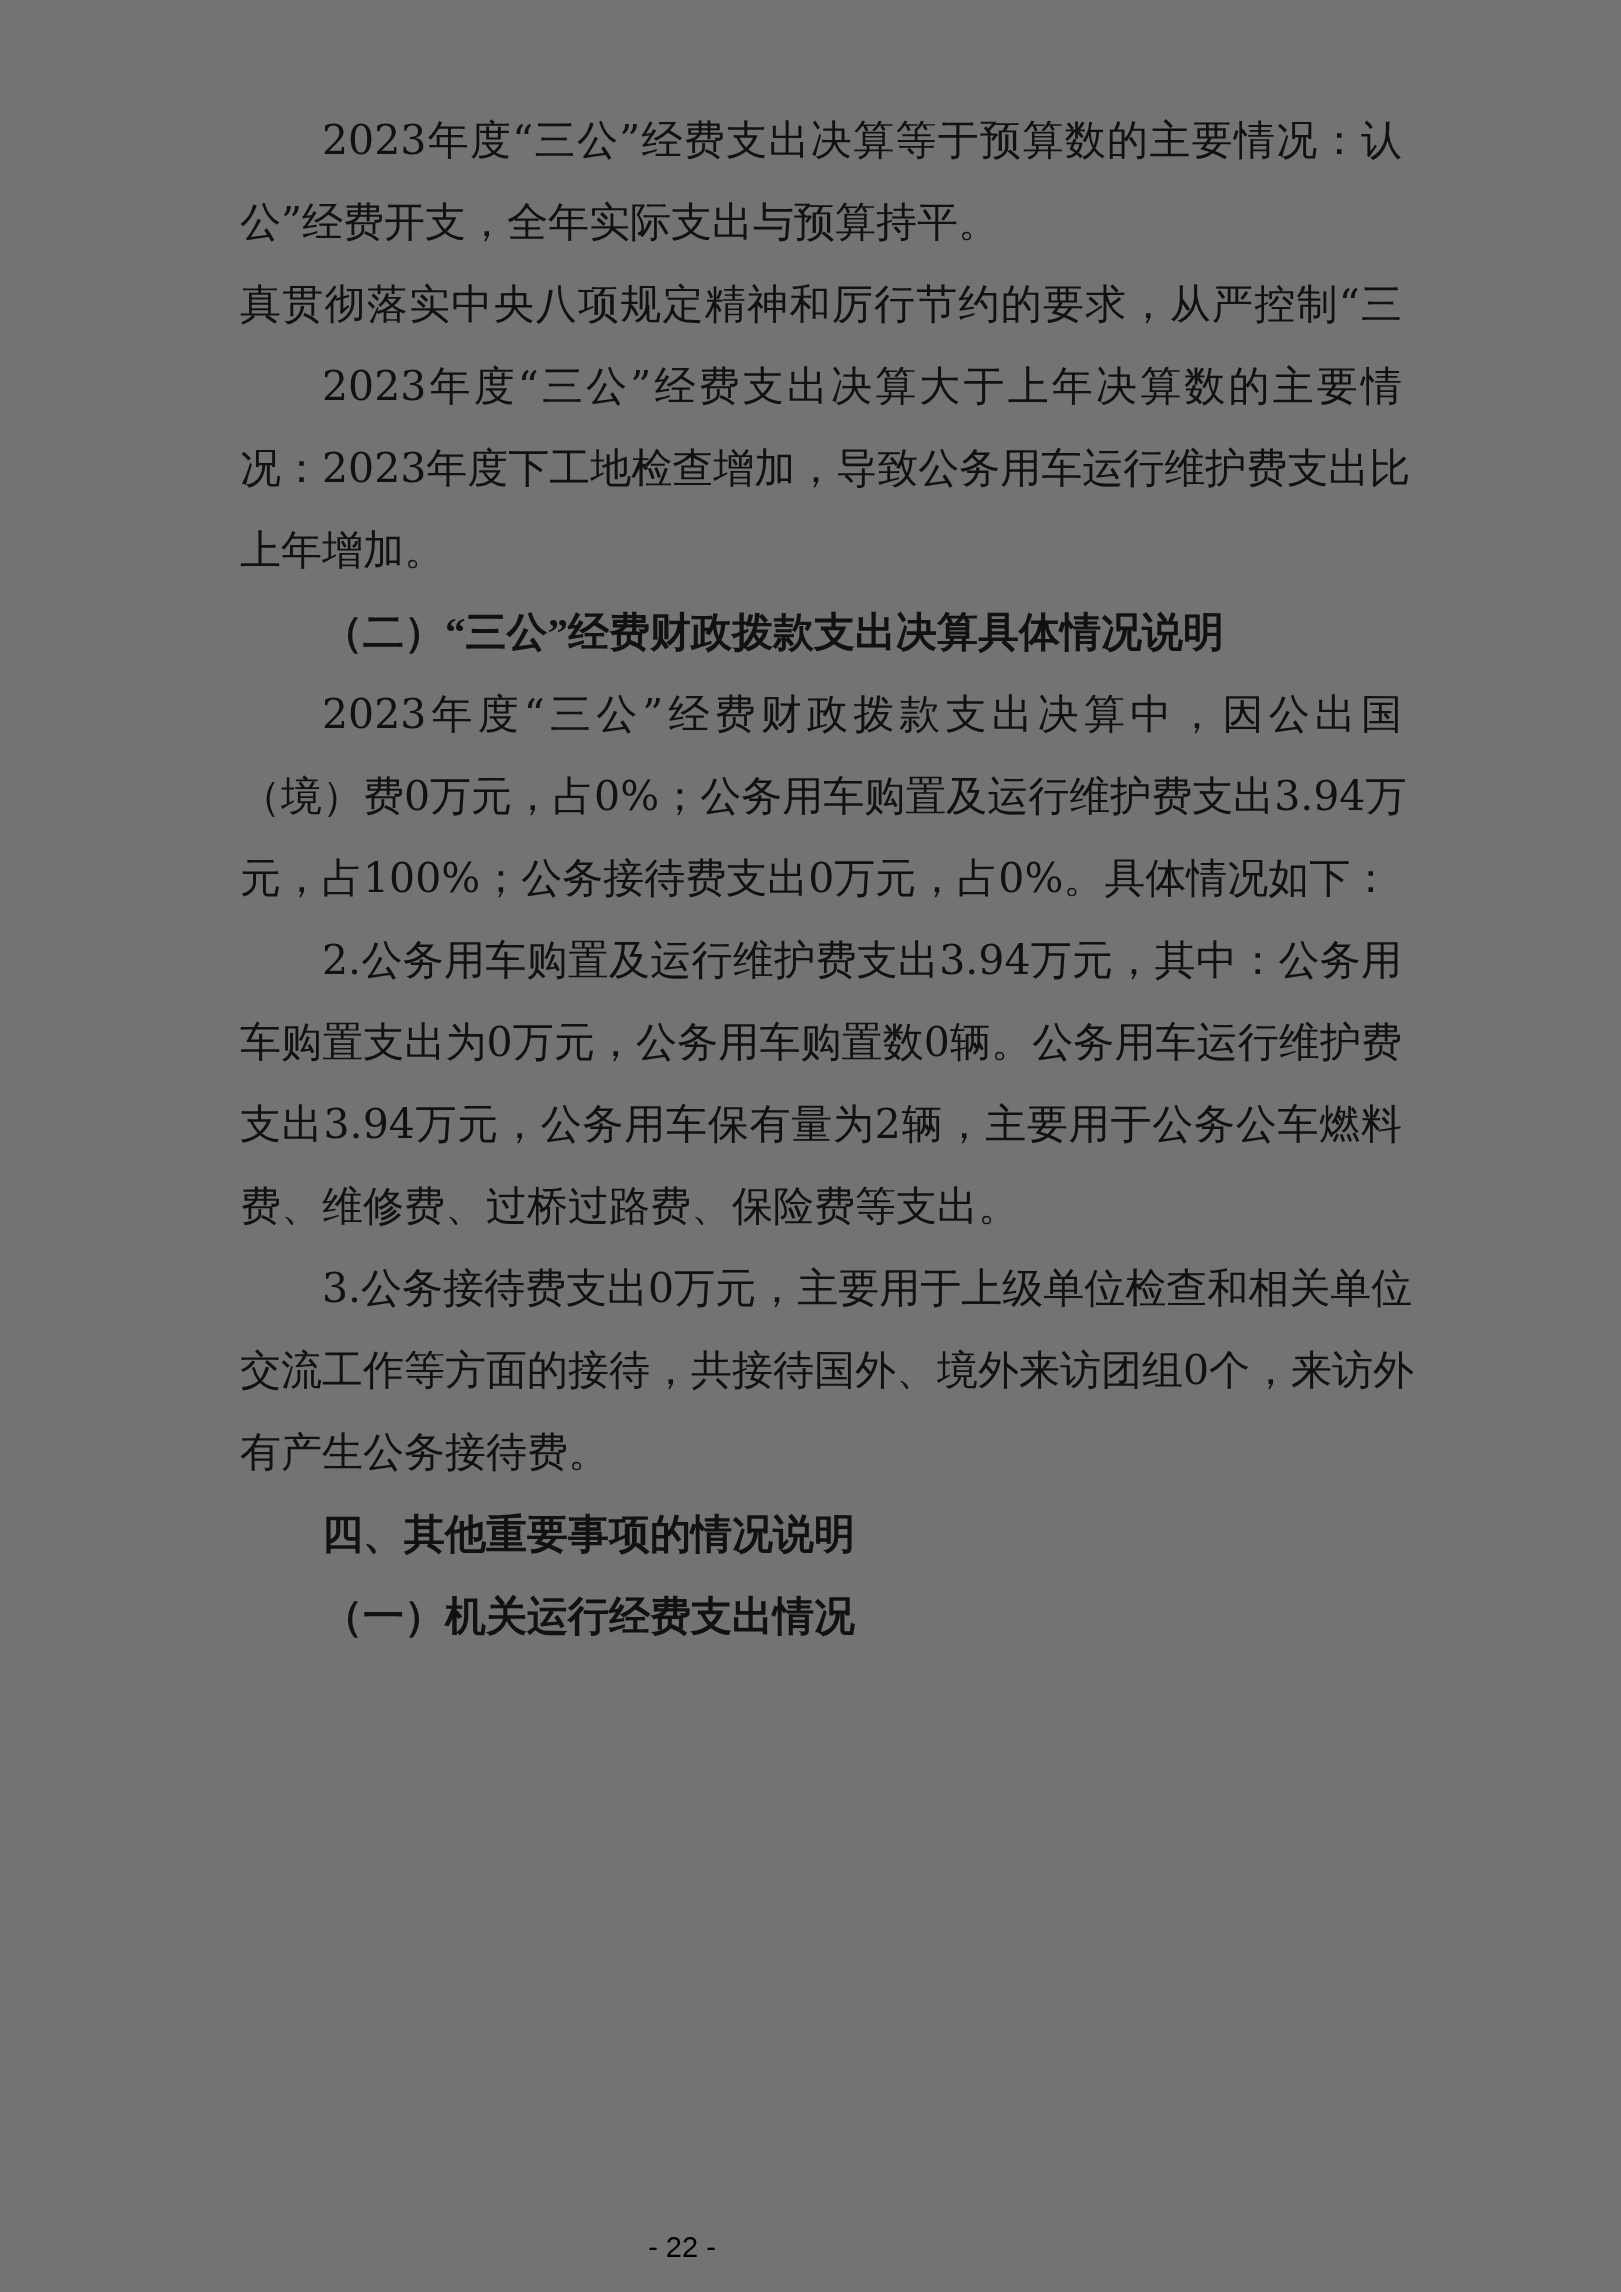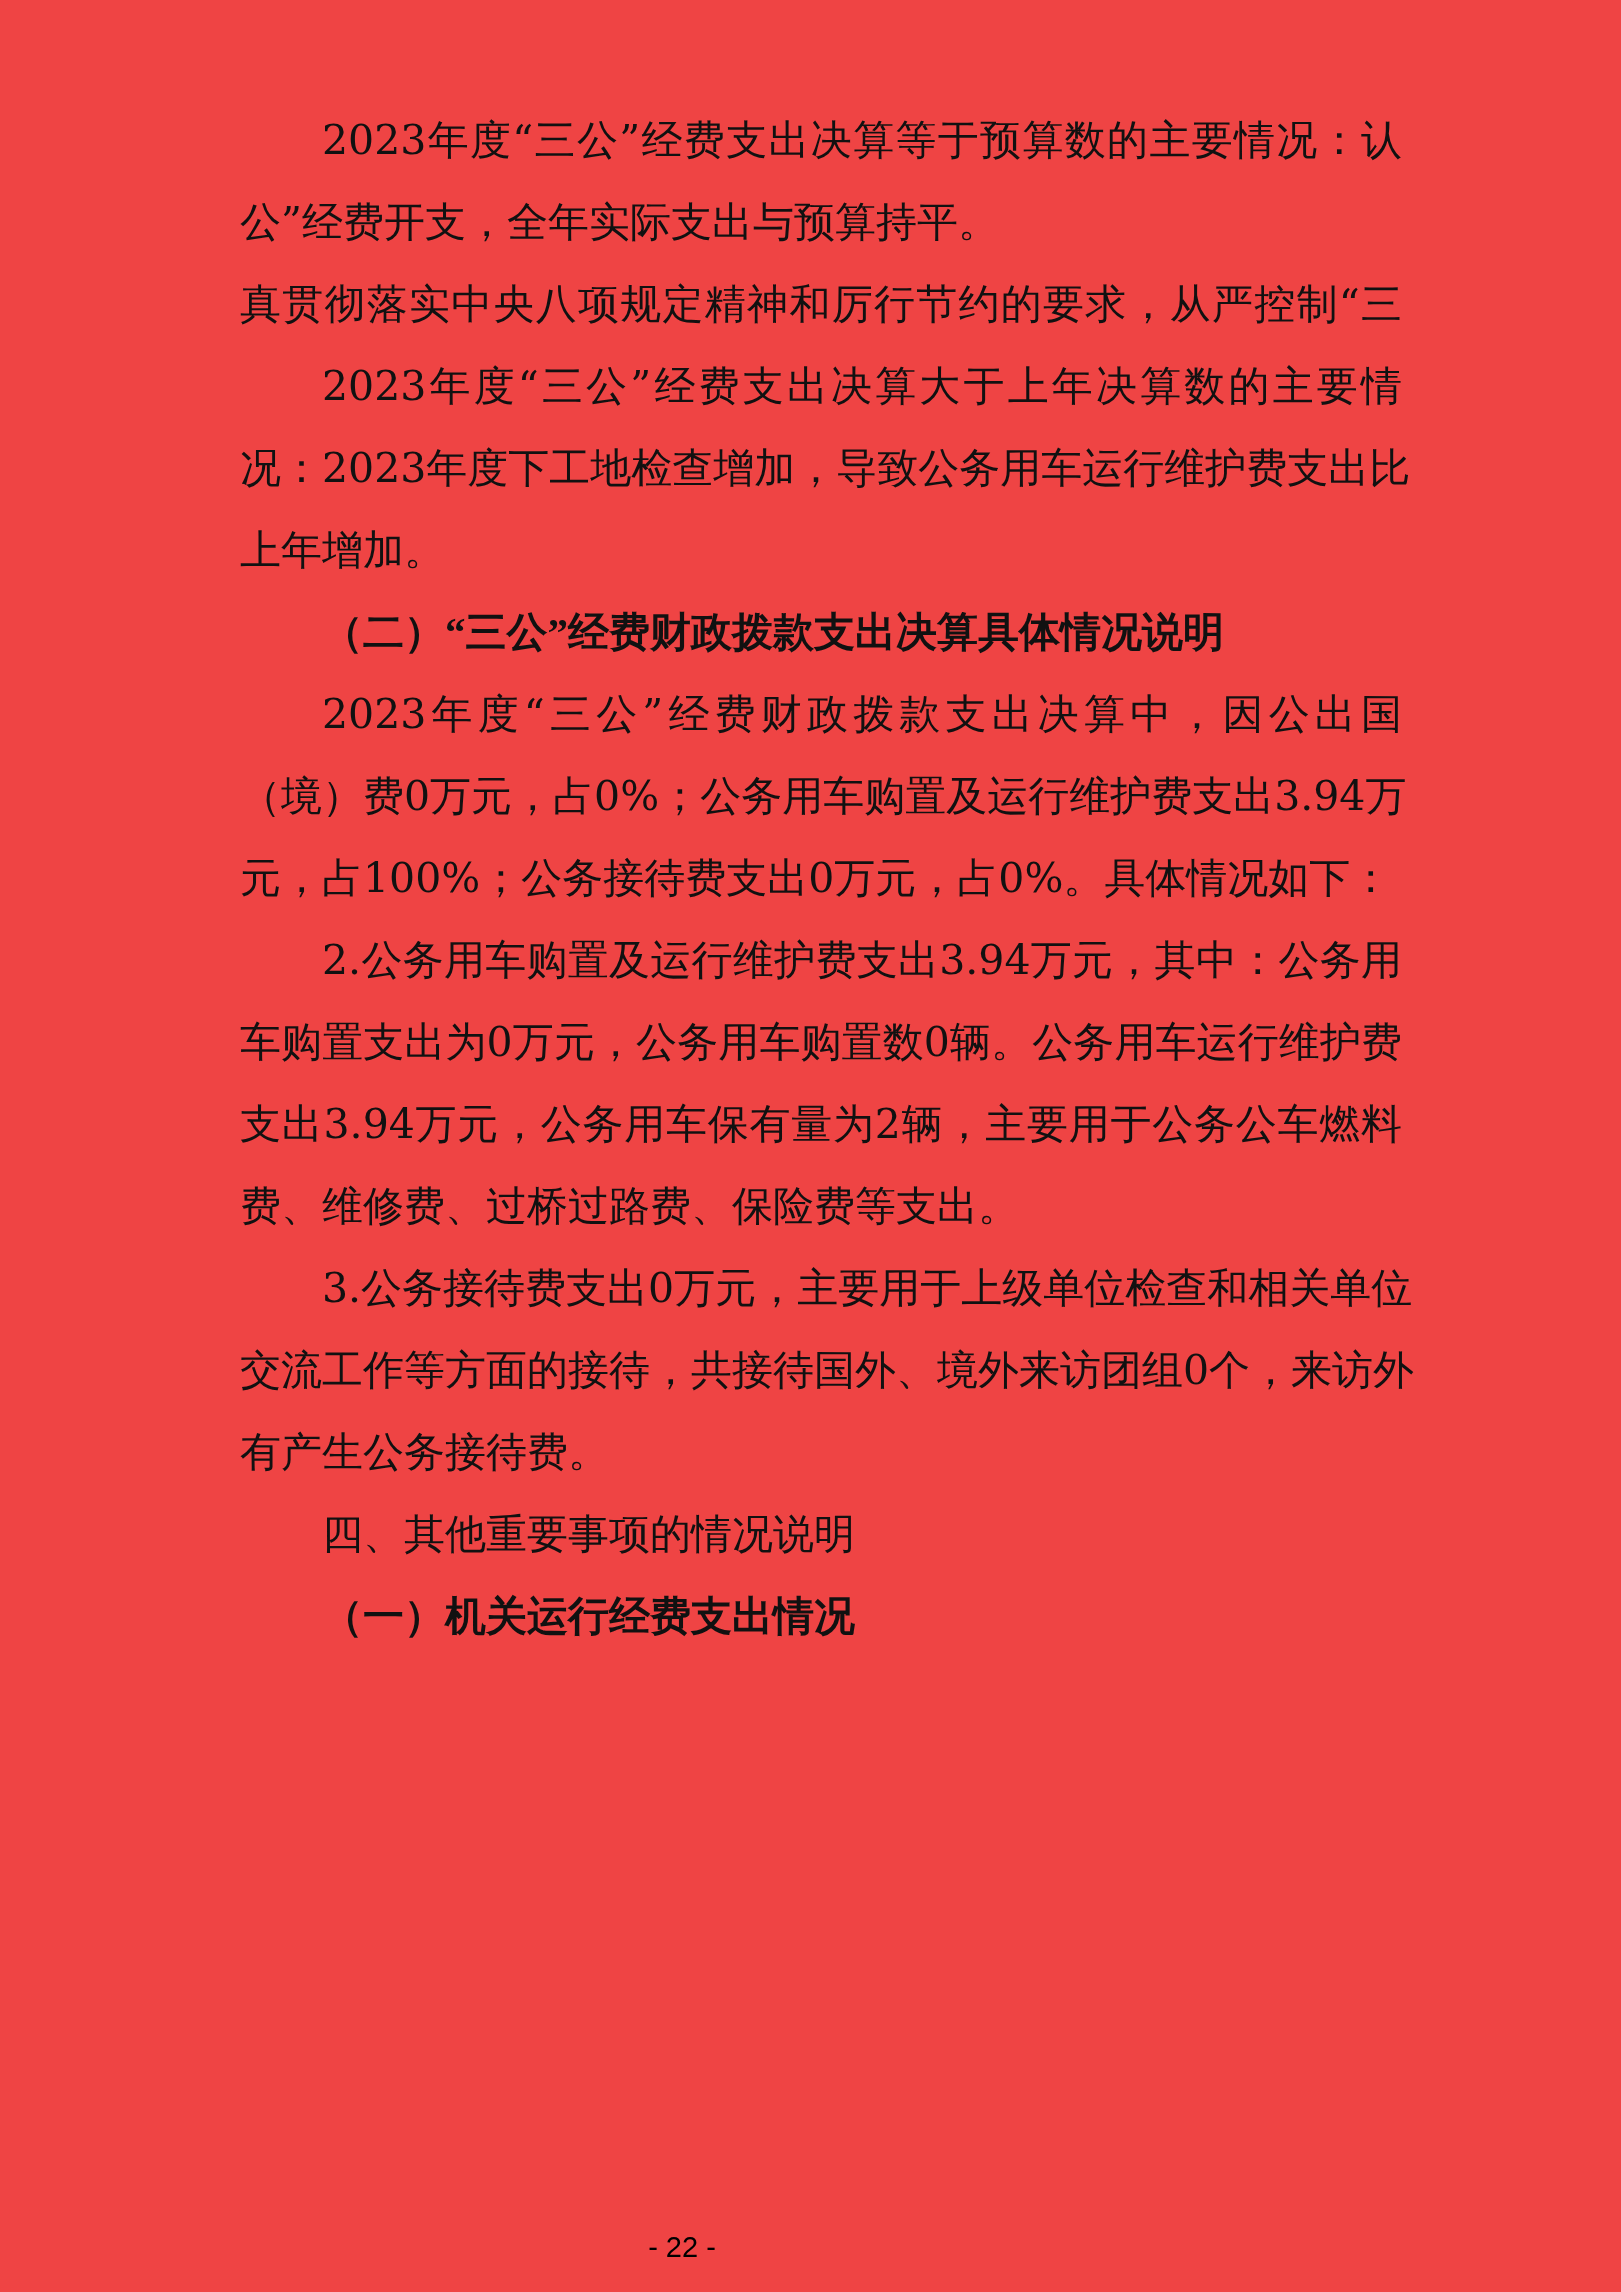--- a/index.html
+++ b/index.html
@@ -1,30 +1,30 @@
 <!DOCTYPE html>
 <html><head>
 <meta charset="utf-8">
 <style>
   html, body { margin: 0; padding: 0; background: #ffffff; }
   body { width: 1621px; height: 2293px; position: relative; overflow: hidden; }
-  .page { position: absolute; left: 0; top: 0; width: 1621px; height: 2293px; background: #ef4444; }
+  .page { position: absolute; left: 0; top: 0; width: 1621px; height: 2293px; background: #737373; }
   .content {
     position: absolute; left: 240px; top: 99px; width: 1162px;
     font-family: "DejaVu Serif", "Liberation Serif", serif;
     font-size: 41px; line-height: 82px; color: #111111;
   }
   .line {
     display: block; height: 82px; white-space: nowrap; overflow: visible;
     text-align: justify; text-align-last: justify;
   }
   .line.last { text-align-last: left; }
   .line.indent { padding-left: 82px; }
   .h2 { font-weight: bold; font-family: Liberation Serif, serif; }
-  .h1 { font-family: "DejaVu Sans", "Liberation Sans", sans-serif; font-weight: normal; }
+  .h1 { font-family: "DejaVu Sans", "Liberation Sans", sans-serif; font-weight: bold; }
   .h1.line, .h2.line { text-align-last: left; }
   .page-number {
     position: absolute; left: 0; width: 1364px; top: 2231px; text-align: center;
     font-family: "Liberation Sans", "DejaVu Sans", sans-serif; font-size: 29px; color: #000000;
   }
 </style>
 </head>
 <body>
 
 <div class="page">

